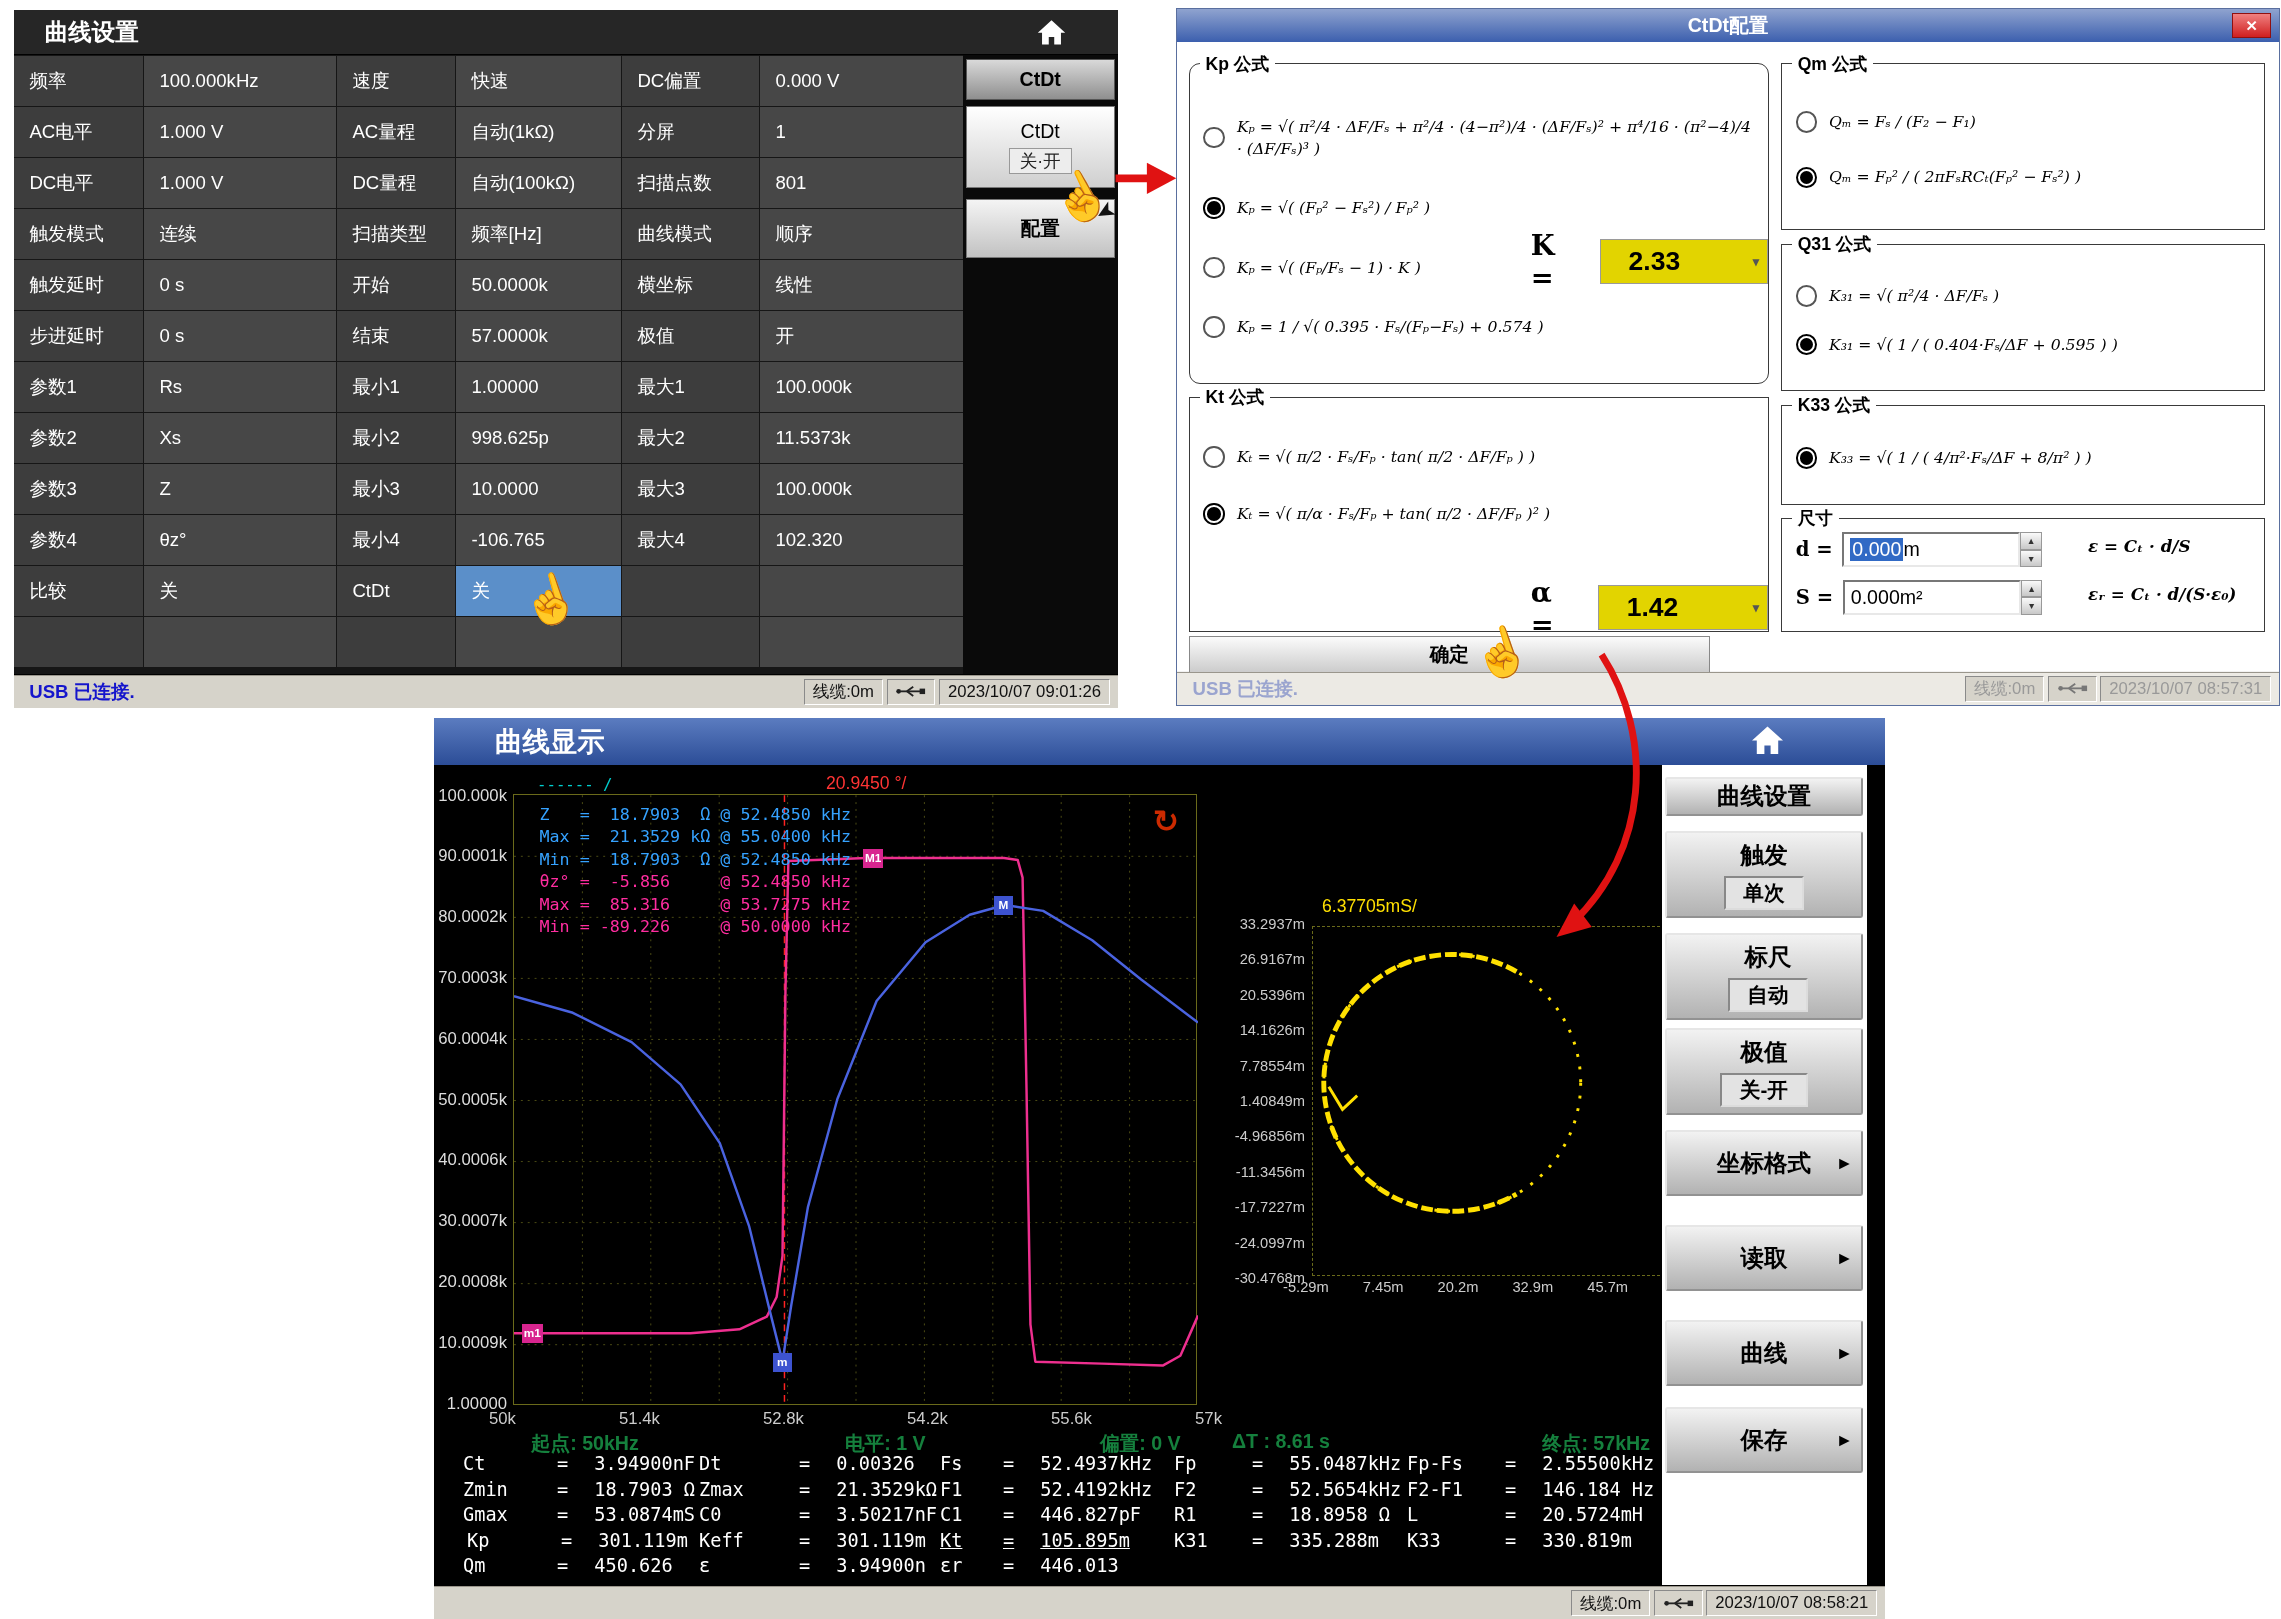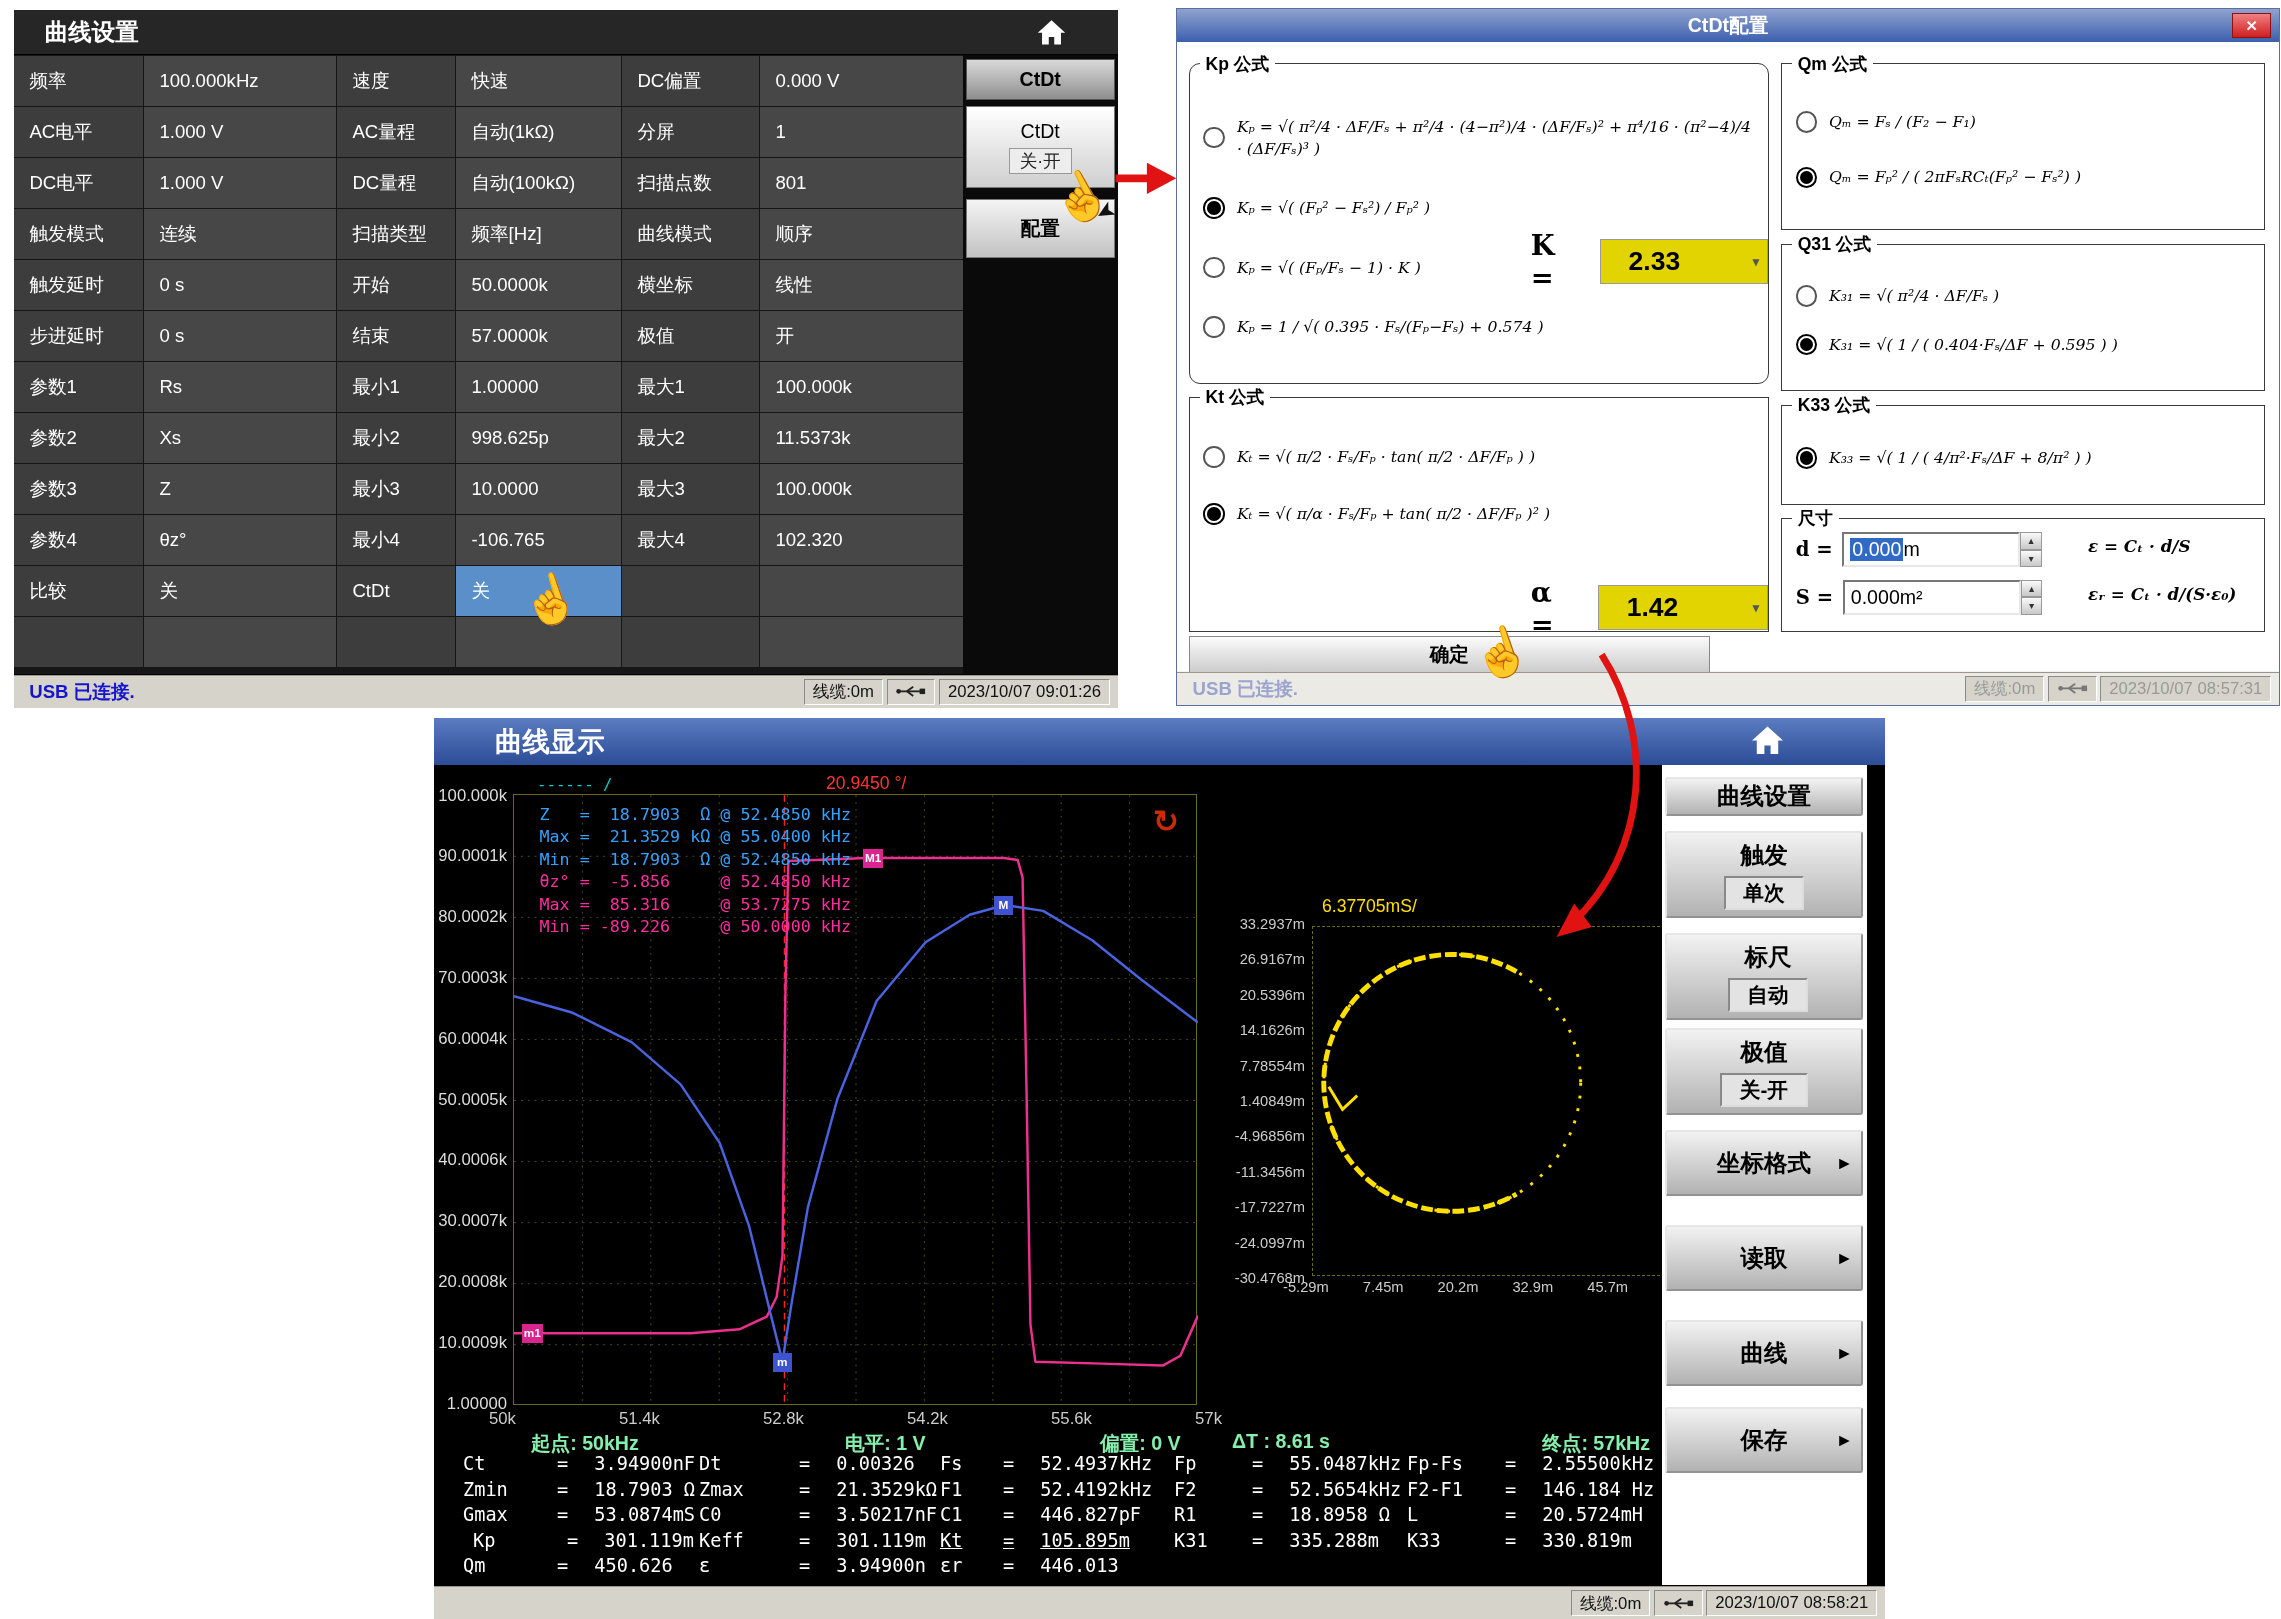--- a/index.html
+++ b/index.html
@@ -99,21 +99,21 @@
   .marker { position:absolute; height:18.6px; min-width:18.6px; padding:0 2px; display:flex; align-items:center;
             justify-content:center; font-size:11.8px; font-weight:bold; color:#fff; z-index:4; }
   .mk-m { background:#d8258f; }
   .mk-z { background:#3d53d0; }
   .circle-box { position:absolute; left:878px; top:161px; width:358px; height:350px; border:1px dashed #6a6a1a; }
   .c-scale { position:absolute; left:888px; top:131px; color:#ffe000; font-size:17.6px; }
   .c-ylabels { position:absolute; left:761px; top:151px; width:110px; height:370px; display:flex; flex-direction:column;
                justify-content:space-between; align-items:flex-end; font-size:14.7px; color:#ccc; }
   .c-xlabels { position:absolute; left:849px; top:514px; width:420px; display:flex; justify-content:space-between;
                font-size:14.7px; color:#ccc; }
-  .info-row { position:absolute; left:97px; top:665px; width:1119px; height:25.5px; color:#86efac; font-size:19.6px; font-weight:bold; }
+  .info-row { position:absolute; left:97px; top:665px; width:1119px; height:25.5px; color:#15803d; font-size:19.6px; font-weight:bold; }
   .info-row span { position:absolute; white-space:nowrap; }
   .ir-start { left:0; }
   .ir-level { left:314px; }
   .ir-bias { left:569px; }
   .ir-dt { left:701px; }
   .ir-end { right:0; }
   .results { position:absolute; left:29px; top:688px; width:1206px; font-family:"DejaVu Sans Mono",monospace;
              font-size:18.6px; color:#fff; }
   .res-row { position:relative; height:25.5px; }
   .res-cell { position:absolute; display:flex; white-space:pre; }
@@ -502,21 +502,21 @@
           <span class="res-cell" style="left: 944px;"><span class="rk" style="width: 98px;">F2-F1</span><span class="req">=</span><span class="rv">146.184 Hz</span></span>
         </div>
         <div class="res-row">
           <span class="res-cell" style="left: 0px;"><span class="rk" style="width: 94px;">Gmax</span><span class="req">=</span><span class="rv">53.0874mS</span></span>
           <span class="res-cell" style="left: 236px;"><span class="rk" style="width: 100px;">C0</span><span class="req">=</span><span class="rv">3.50217nF</span></span>
           <span class="res-cell" style="left: 477px;"><span class="rk" style="width: 63px;">C1</span><span class="req">=</span><span class="rv">446.827pF</span></span>
           <span class="res-cell" style="left: 711px;"><span class="rk" style="width: 78px;">R1</span><span class="req">=</span><span class="rv">18.8958 Ω</span></span>
           <span class="res-cell" style="left: 944px;"><span class="rk" style="width: 98px;">L</span><span class="req">=</span><span class="rv">20.5724mH</span></span>
         </div>
         <div class="res-row">
-          <span class="res-cell" style="left: 10px;"><span class="rk" style="width: 94px;">Kp</span><span class="req">=</span><span class="rv">301.119m</span></span>
+          <span class="res-cell" style="left: 4px;"><span class="rk" style="width: 94px;">Kp</span><span class="req">=</span><span class="rv">301.119m</span></span>
           <span class="res-cell" style="left: 236px;"><span class="rk" style="width: 100px;">Keff</span><span class="req">=</span><span class="rv">301.119m</span></span>
           <span class="res-cell" style="left: 477px; text-decoration: underline;"><span class="rk" style="width: 63px;">Kt</span><span class="req">=</span><span class="rv">105.895m</span></span>
           <span class="res-cell" style="left: 711px;"><span class="rk" style="width: 78px;">K31</span><span class="req">=</span><span class="rv">335.288m</span></span>
           <span class="res-cell" style="left: 944px;"><span class="rk" style="width: 98px;">K33</span><span class="req">=</span><span class="rv">330.819m</span></span>
         </div>
         <div class="res-row">
           <span class="res-cell" style="left: 0px;"><span class="rk" style="width: 94px;">Qm</span><span class="req">=</span><span class="rv">450.626</span></span>
           <span class="res-cell" style="left: 236px;"><span class="rk" style="width: 100px;">ε</span><span class="req">=</span><span class="rv">3.94900n</span></span>
           <span class="res-cell" style="left: 477px;"><span class="rk" style="width: 63px;">εr</span><span class="req">=</span><span class="rv">446.013</span></span>
         </div>

